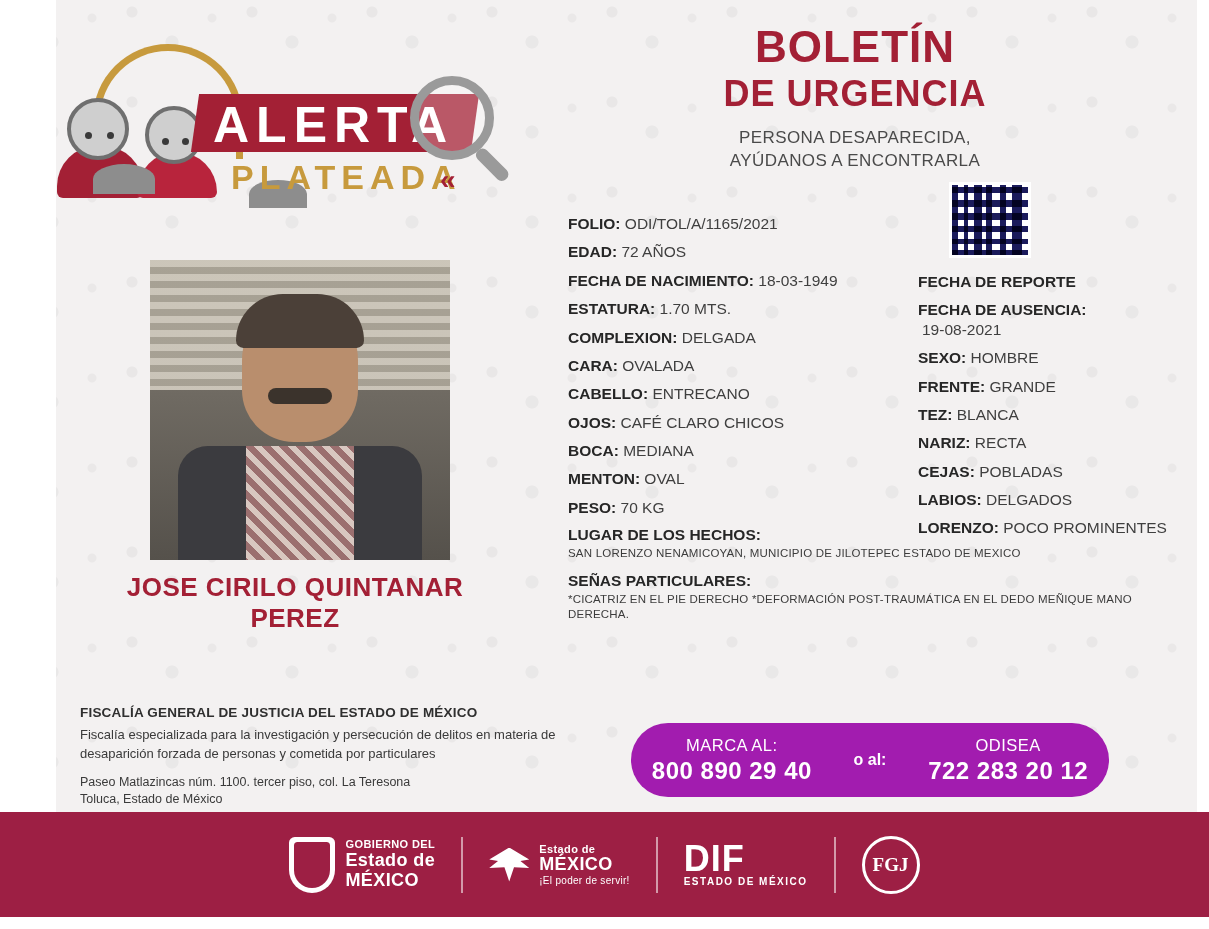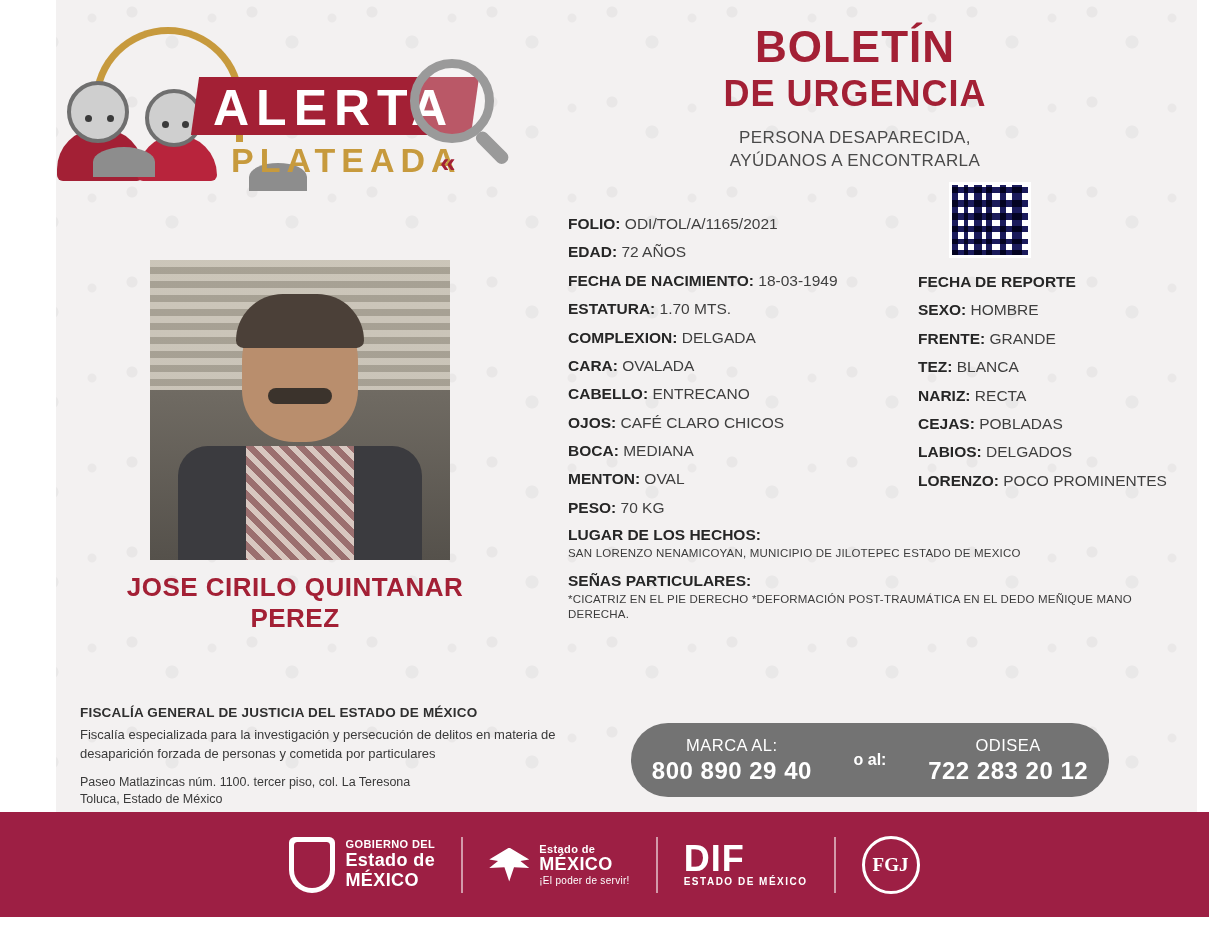--- a/index.html
+++ b/index.html
@@ -29,21 +29,21 @@
     background: #ffffff;
   }
   .white-right {
     position: absolute; right: 0; top: 0; width: 12px; height: 929px;
     background: #ffffff;
   }
 
   
   .header { position: absolute; left: 0; top: 0; width: 1209px; height: 185px; }
 
-  .logo-wrap { position: absolute; left: 45px; top: 19px; width: 520px; height: 145px; }
+  .logo-wrap { position: absolute; left: 45px; top: 36px; width: 520px; height: 145px; }
 
   .arc {
     position: absolute; left: 48px; top: 8px; width: 150px; height: 115px;
     border: 7px solid #c79a3d;
     border-bottom: none;
     border-radius: 80px 80px 0 0;
     background: transparent;
   }
   .face {
     position: absolute; border-radius: 50%;
@@ -168,21 +168,21 @@
   .block-head { font-weight: bold; color: #262626; font-size: 15.5px; margin-bottom: 1px; }
 
   
   .footer-info { position: absolute; left: 80px; top: 705px; width: 520px; }
   .fi-title { font-size: 13.5px; font-weight: bold; color: #2f2f2f; letter-spacing: .2px; }
   .fi-text { font-size: 13px; color: #3a3a3a; line-height: 1.45; margin-top: 6px; }
   .fi-addr { font-size: 12.5px; color: #3a3a3a; line-height: 1.4; margin-top: 10px; }
 
   .phone-box {
     position: absolute; left: 631px; top: 723px; width: 478px; height: 74px;
-    background: #737373; border-radius: 37px;
+    background: #a21caf; border-radius: 37px;
     display: flex; align-items: center; justify-content: space-around;
     color: #ffffff;
   }
   .pb-col { text-align: center; line-height: 1.1; }
   .pb-label { font-size: 16.5px; letter-spacing: .5px; }
   .pb-num { font-size: 24px; font-weight: bold; margin-top: 4px; letter-spacing: .5px; }
   .pb-oal { font-size: 16px; font-weight: bold; }
 
   
   .bottom-bar {
@@ -337,20 +337,24 @@
       <div class="block-head">SEÑAS PARTICULARES:</div>
       <div class="sub" style="width:620px;">*CICATRIZ EN EL PIE DERECHO  *DEFORMACIÓN POST-TRAUMÁTICA EN EL DEDO MEÑIQUE MANO DERECHA.</div>
     </div>
   </div>
 
   <div class="col-right">
     <div class="row">
       <div class="lbl">FECHA DE REPORTE</div>
     </div>
     <div class="row">
+      <div class="lbl">FECHA DE AUSENCIA:</div>
+      <div class="val" style="padding-left:4px;">19-08-2021</div>
+    </div>
+    <div class="row">
       <span class="lbl">SEXO:</span>
       <span class="val">HOMBRE</span>
     </div>
     <div class="row">
       <span class="lbl">FRENTE:</span>
       <span class="val">GRANDE</span>
     </div>
     <div class="row">
       <span class="lbl">TEZ:</span>
       <span class="val">BLANCA</span>

